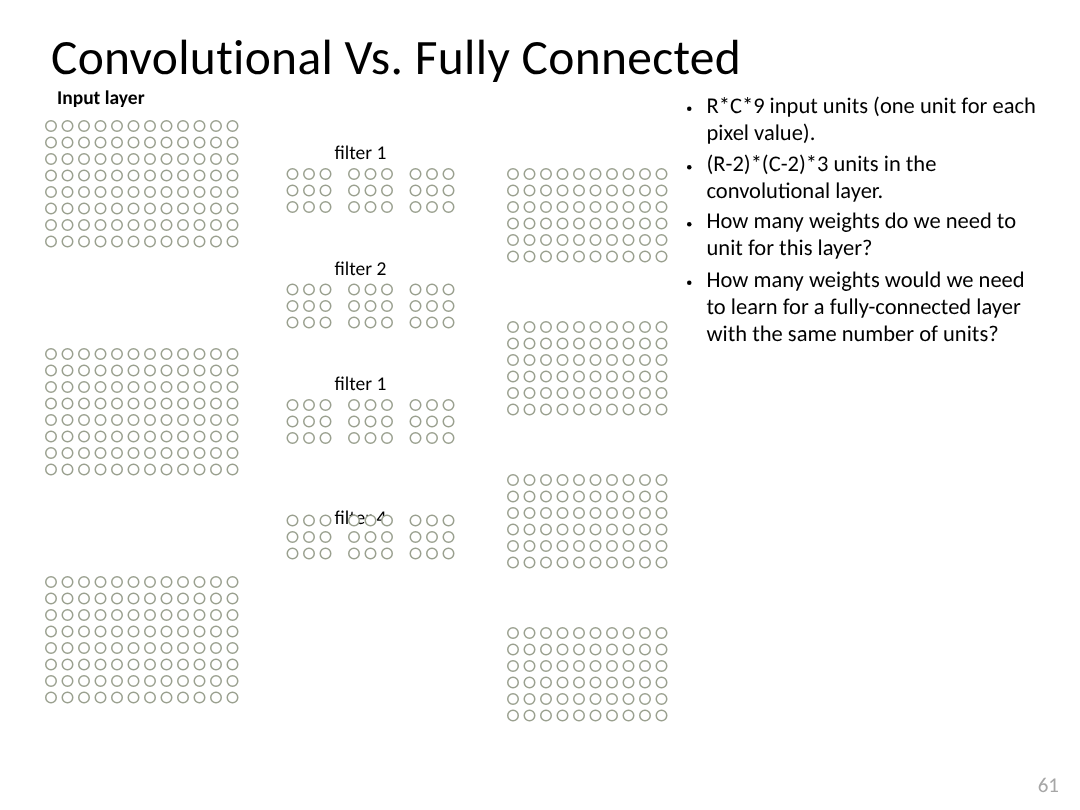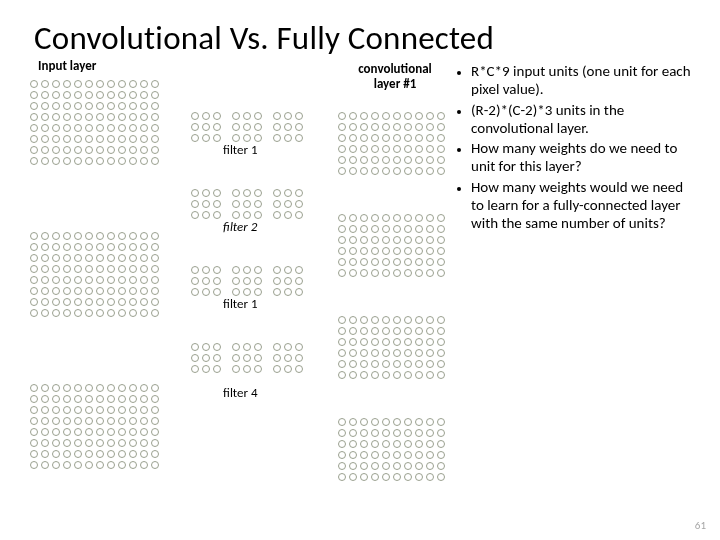--- a/index.html
+++ b/index.html
@@ -38,21 +38,20 @@
     top: 62px;
     left: 345px;
     width: 100px;
     text-align: center;
     line-height: 1.15;
   }
   .label-filter {
     position: absolute;
     left: 223px;
     font-size: 13px;
-    margin-top: 47px;
   }
 
   
   .cir {
     width: 8px; height: 8px;
     border: 1px solid #9aa08f;
     border-radius: 50%;
     background: #fff;
   }
 
@@ -81,37 +80,33 @@
   }
   .bullets li {
     margin-bottom: 2px;
   }
   .bullets li::marker { font-size: 12px; }
 
   .pagenum {
     position: absolute;
     right: 14px;
     bottom: 8px;
-    font-size: 11px;
+    font-size: 14px;
     color: #a6a6a6;
   }
 </style>
 </head>
 <body>
 
 <div class="slide">
 
   <div class="title">Convolutional Vs. Fully Connected</div>
 
   <div class="label-small label-input">Input layer</div>
 
-  <div class="label-small label-conv">
-    <span>convolutional</span><br>
-    <span>layer #1</span>
-  </div>
 
   <div class="bullets">
     <ul>
       <li>R*C*9 input units (one unit for each pixel value).</li>
       <li>(R-2)*(C-2)*3 units in the convolutional layer.</li>
       <li>How many weights do we need to unit for this layer?</li>
       <li>How many weights would we need to learn for a fully-connected layer with the same number of units?</li>
     </ul>
   </div>
 
@@ -438,21 +433,21 @@
       <div class="cir"></div>
       <div class="cir"></div>
       <div class="cir"></div>
       <div class="cir"></div>
       <div class="cir"></div>
       <div class="cir"></div>
       <div class="cir"></div>
       <div class="cir"></div>
       <div class="cir"></div>
     </div>
-    <div class="label-filter" style="top: 172px; font-style: italic;">filter 2</div>
+    <div class="label-filter" style="top: 172px;">filter 2</div>
     <div class="grid cols3" style="top: 189px; left: 191px;">
       <div class="cir"></div>
       <div class="cir"></div>
       <div class="cir"></div>
       <div class="cir"></div>
       <div class="cir"></div>
       <div class="cir"></div>
       <div class="cir"></div>
       <div class="cir"></div>
       <div class="cir"></div>

